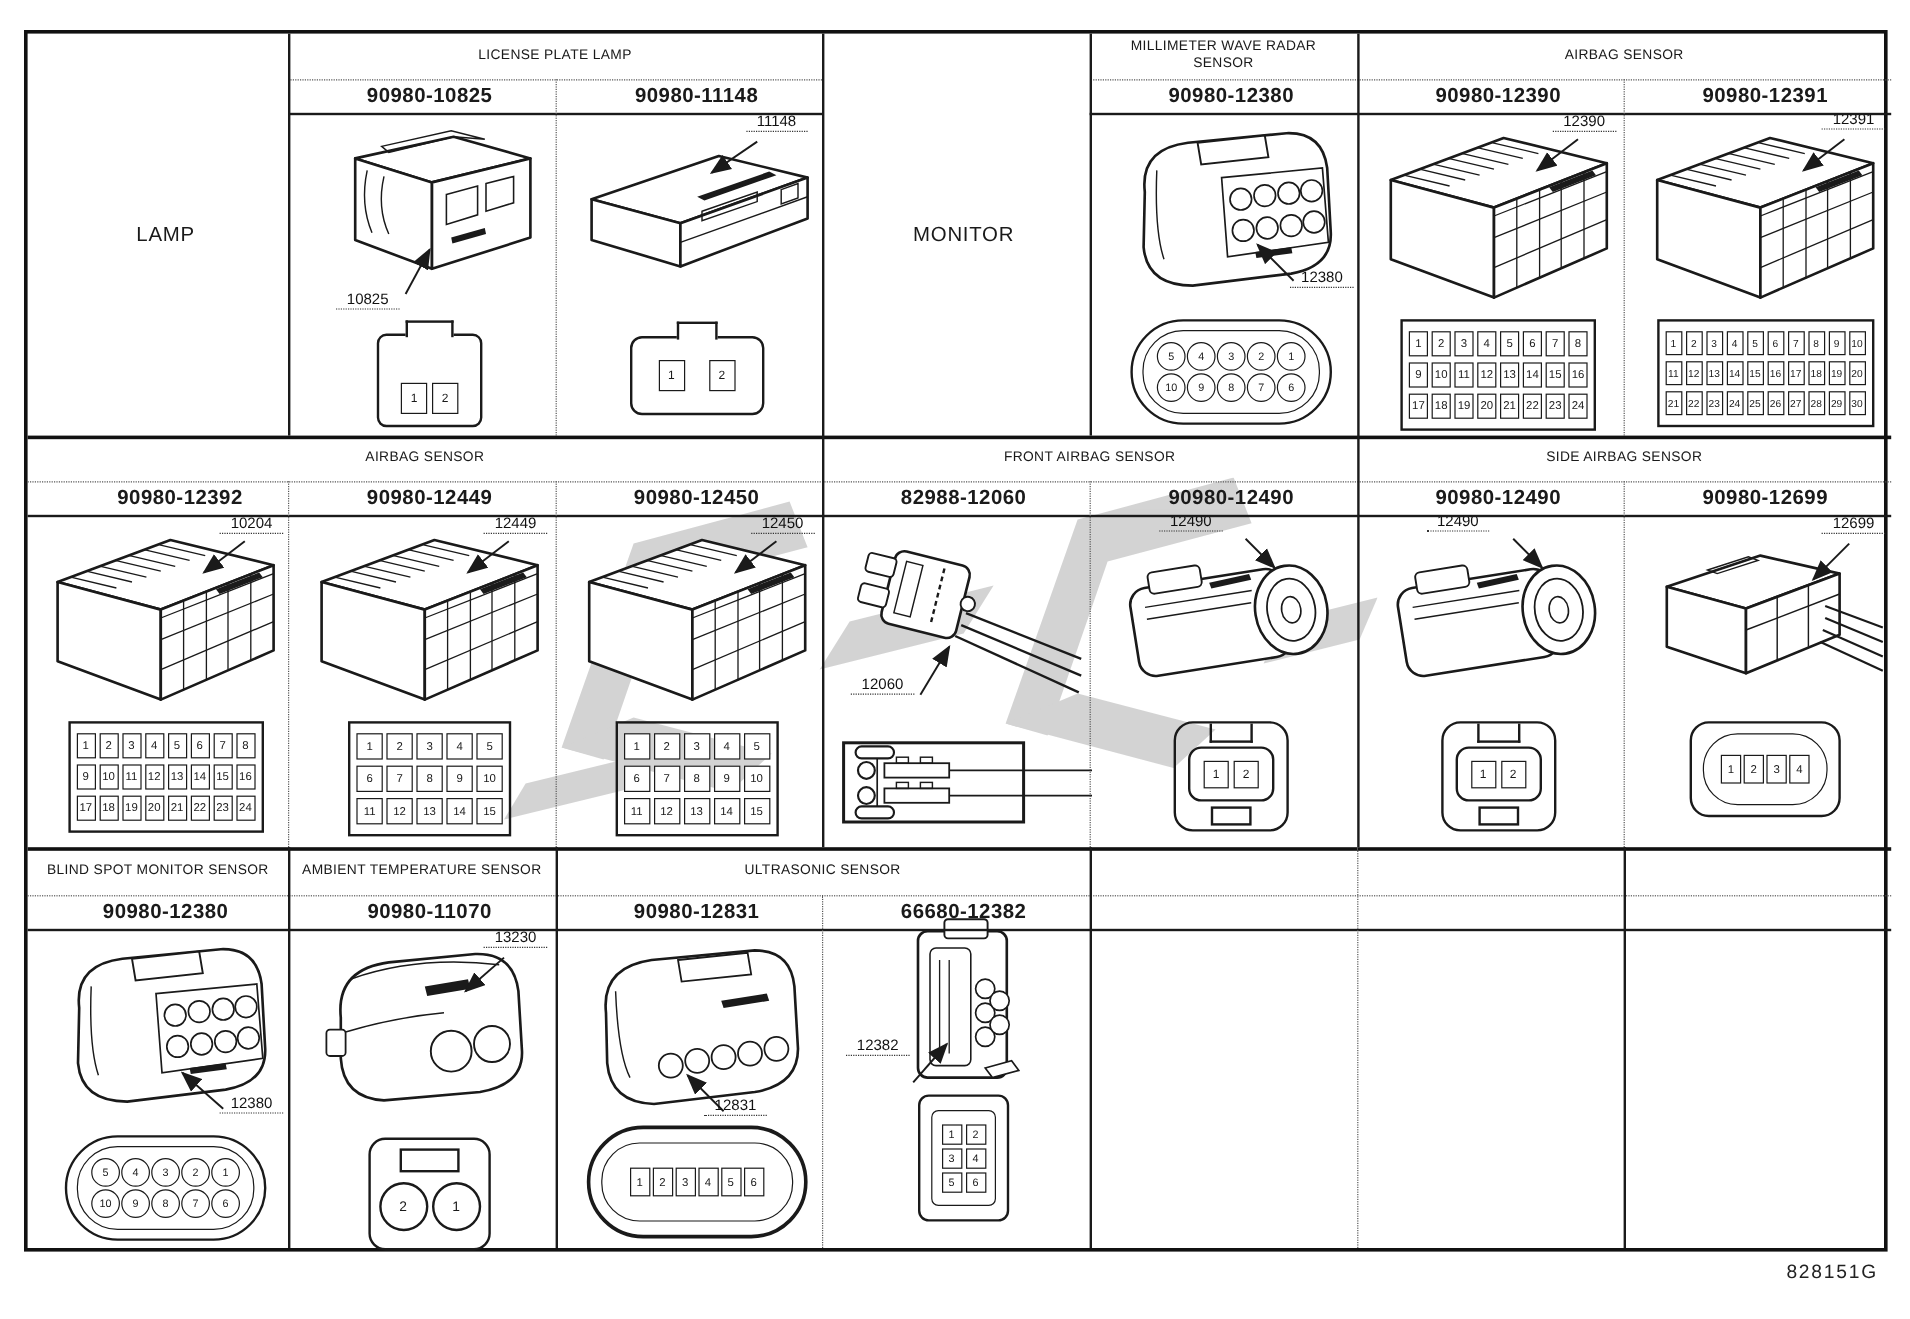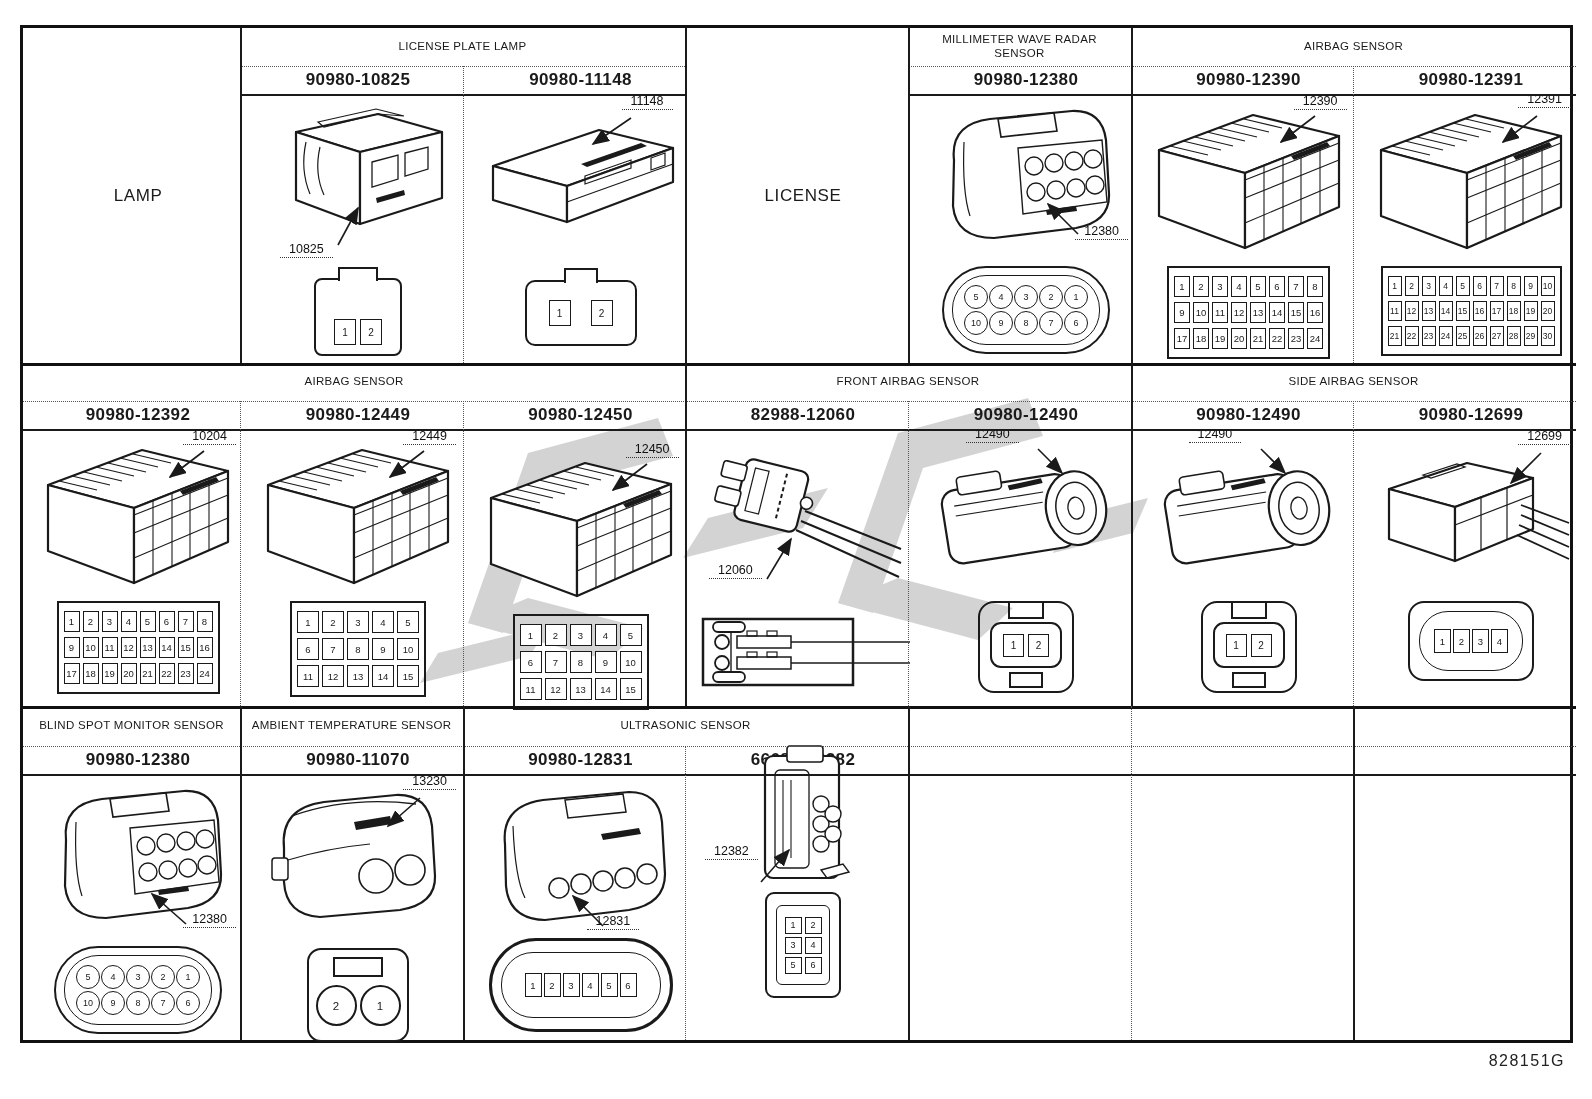--- a/index.html
+++ b/index.html
@@ -297,21 +297,21 @@
     <div class="vl" style="left:885px;top:373px;height:305px"></div>
     <div class="vl s2" style="left:885px;top:678px;height:334px"></div>
     <div class="vl s2" style="left:1108px;top:0;height:678px"></div>
     <div class="vl" style="left:1108px;top:678px;height:334px"></div>
     <div class="vl" style="left:1330px;top:38px;height:297px"></div>
     <div class="vl" style="left:1330px;top:373px;height:305px"></div>
     <div class="vl s2" style="left:1330px;top:678px;height:334px"></div>
 
     <div class="cell bigt" style="left:0;top:0;width:217px;height:335px">LAMP</div>
     <div class="cell hdr" style="left:217px;top:0;width:445px;height:38px">LICENSE PLATE LAMP</div>
-    <div class="cell bigt" style="left:662px;top:0;width:223px;height:335px">LICENSE</div>
+    <div class="cell bigt" style="left:662px;top:0;width:223px;height:335px">MONITOR</div>
     <div class="cell hdr" style="left:885px;top:0;width:223px;height:38px">MILLIMETER WAVE RADAR SENSOR</div>
     <div class="cell hdr" style="left:1108px;top:0;width:445px;height:38px">AIRBAG SENSOR</div>
 
     <div class="cell pnc" style="left:217px;top:38px;width:223px;height:28px">90980-10825</div>
     <div class="cell pnc" style="left:440px;top:38px;width:222px;height:28px">90980-11148</div>
     <div class="cell pnc" style="left:885px;top:38px;width:223px;height:28px">90980-12380</div>
     <div class="cell pnc" style="left:1108px;top:38px;width:222px;height:28px">90980-12390</div>
     <div class="cell pnc" style="left:1330px;top:38px;width:223px;height:28px">90980-12391</div>
 
     <div class="cell part" style="left:217px;top:66px;width:223px;height:223px">
@@ -463,21 +463,21 @@
             <span class="pin g10">29</span>
             <span class="pin g10">30</span>
           </div>
       </div>
     </div>
 
     <div class="cell hdr" style="left:0;top:335px;width:662px;height:38px">AIRBAG SENSOR</div>
     <div class="cell hdr" style="left:662px;top:335px;width:446px;height:38px">FRONT AIRBAG SENSOR</div>
     <div class="cell hdr" style="left:1108px;top:335px;width:445px;height:38px">SIDE AIRBAG SENSOR</div>
 
-    <div class="cell pnc" style="left:0;top:373px;width:217px;height:28px">90980-12392</div>
+    <div class="cell pnc" style="left:12px;top:373px;width:217px;height:28px">90980-12392</div>
     <div class="cell pnc" style="left:217px;top:373px;width:223px;height:28px">90980-12449</div>
     <div class="cell pnc" style="left:440px;top:373px;width:222px;height:28px">90980-12450</div>
     <div class="cell pnc" style="left:662px;top:373px;width:223px;height:28px">82988-12060</div>
     <div class="cell pnc" style="left:885px;top:373px;width:223px;height:28px">90980-12490</div>
     <div class="cell pnc" style="left:1108px;top:373px;width:222px;height:28px">90980-12490</div>
     <div class="cell pnc" style="left:1330px;top:373px;width:223px;height:28px">90980-12699</div>
 
     <div class="cell part" style="left:0;top:401px;width:217px;height:277px">
       <div class="fig3d">
         <svg class="d3" viewBox="0 0 200 150">
@@ -546,21 +546,21 @@
         <div class="prow">
             <span class="pin g5">11</span>
             <span class="pin g5">12</span>
             <span class="pin g5">13</span>
             <span class="pin g5">14</span>
             <span class="pin g5">15</span>
           </div>
       </div>
     </div>
 
-    <div class="cell part" style="left:440px;top:414px;width:222px;height:277px">
+    <div class="cell part" style="left:440px;top:401px;width:222px;height:277px">
       <div class="fig3d">
         <svg class="d3" viewBox="0 0 200 150">
           <use href="#g-isobox"></use>
           <line class="lead" x1="166" y1="14" x2="132" y2="40" marker-end="url(#ah)"></line>
         </svg>
         <div class="callout" style="right:8px;top:-2px">12450</div>
       </div>
       <div class="fv fv-grid">
         <div class="prow">
             <span class="pin g5">1</span>
@@ -741,21 +741,21 @@
               <span class="pin p17">2</span>
               <span class="pin p17">3</span>
               <span class="pin p17">4</span>
               <span class="pin p17">5</span>
               <span class="pin p17">6</span>
             </div>
         </div>
       </div>
     </div>
 
-    <div class="cell part" style="left:662px;top:706px;width:223px;height:272px">
+    <div class="cell part" style="left:662px;top:726px;width:223px;height:272px">
       <div class="fig3d" style="height:156px">
         <svg class="d3" viewBox="0 0 200 150">
           <use href="#g-tall"></use>
           <line class="lead" x1="58" y1="140" x2="86" y2="108" marker-end="url(#ah)"></line>
         </svg>
         <div class="callout" style="left:8px;top:108px">12382</div>
       </div>
       <div class="fv fv-12382">
         <div class="inner">
           <div class="prow">

